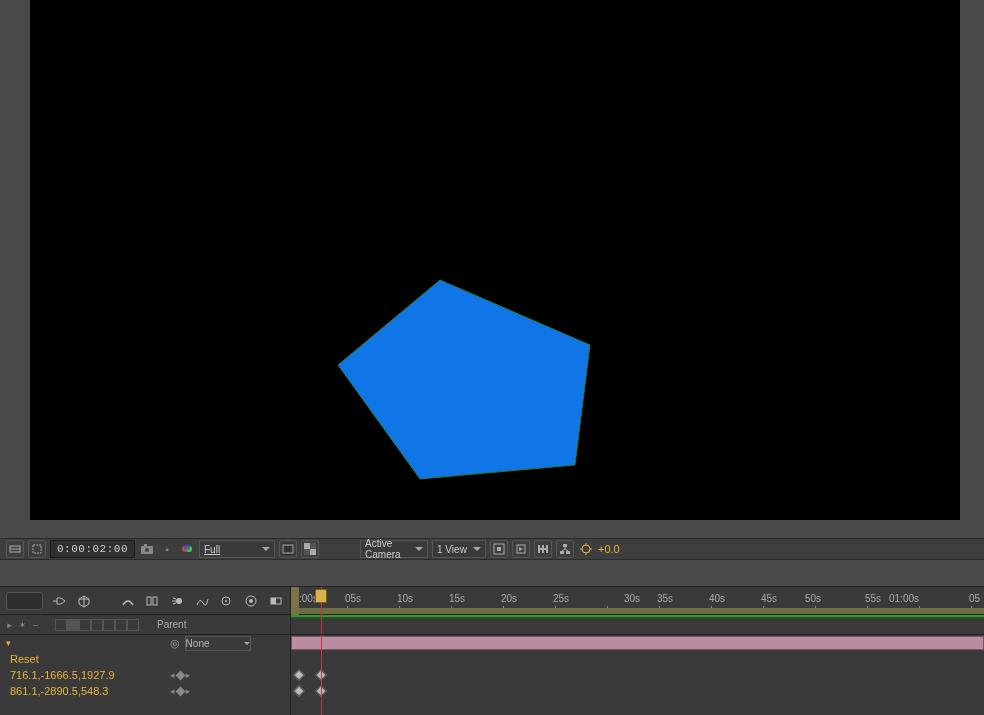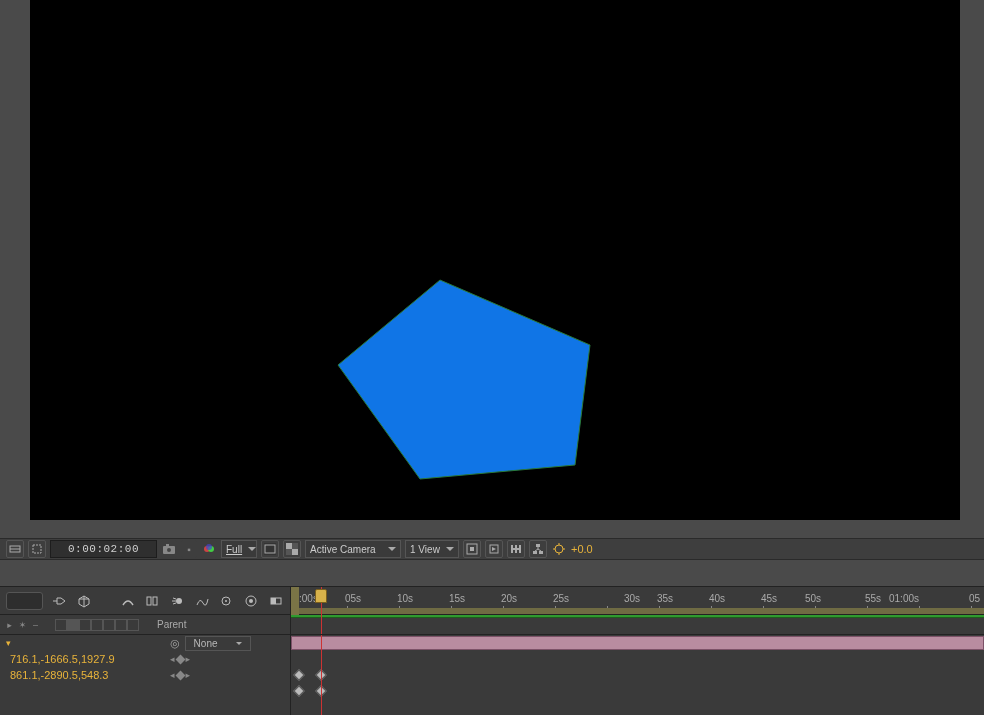--- a/index.html
+++ b/index.html
@@ -7,25 +7,25 @@
 
   
   .comp-viewer { position:absolute; left:0; top:0; width:984px; height:536px; background:#4a4a4a; padding:0; }
   .comp-canvas { position:absolute; left:30px; top:0; width:930px; height:520px; background:#000; }
   .comp-canvas svg { position:absolute; left:0; top:0; }
 
   
   .viewer-toolbar { position:absolute; left:0; top:538px; width:984px; height:22px; background:#3e3e3e; border-top:1px solid #2a2a2a; border-bottom:1px solid #2a2a2a; display:flex; align-items:center; padding:0 6px; gap:4px; }
   .tb-btn { width:18px; height:18px; border:1px solid #555; background:#3e3e3e; display:flex; align-items:center; justify-content:center; color:#aaa; font-size:10px; cursor:pointer; border-radius:2px;}
   .tb-btn.icon { border:none; width:16px; }
-  .timecode-box { background:#2f2f2f; color:#d0d0d0; padding:2px 17px; border:1px solid #1d1d1d; font-family: 'Courier New', monospace; letter-spacing:0.5px; font-size:11px; }
+  .timecode-box { background:#2f2f2f; color:#d0d0d0; padding:2px 6px; border:1px solid #1d1d1d; font-family: 'Courier New', monospace; letter-spacing:0.5px; font-size:11px; }
   .dropdown { background:#3a3a3a; border:1px solid #555; height:18px; display:flex; align-items:center; padding:0 4px; gap:6px; font-size:10px; cursor:pointer; color:#ccc;}
   .dropdown .caret { width:0; height:0; border-left:4px solid transparent; border-right:4px solid transparent; border-top:4px solid #aaa; margin-left:auto;}
-  .dd-full { width:36px;text-decoration:underline; }
-  .dd-active-camera { width:96px; }
+  .dd-full { width:76px;text-decoration:underline; }
+  .dd-active-camera { width:68px;margin-left:37px; }
   .dd-1view { width:54px; }
   .exposure { color:#e8b33a; font-size:11px; }
 
   
   .gap1 { position:absolute; left:0; top:560px; width:984px; height:26px; background:#4a4a4a;}
 
   
   .timeline { position:absolute; left:0; top:586px; width:984px; height:129px; background:#3a3a3a; border-top:1px solid #222; }
 
   .tl-left { position:absolute; left:0; top:0; width:290px; height:100%; background:#3a3a3a; }
@@ -41,21 +41,21 @@
   .mini-icons { display:flex; gap:2px; }
   .mini-icons span { width:11px; height:11px; display:inline-flex; align-items:center; justify-content:center; font-size:9px; color:#888;}
   .switch-group { margin-left:14px; display:flex; gap:0px; }
   .switch-group span { width:12px; height:12px; border:1px solid #555; background:#3a3a3a;}
   .parent-label { margin-left:18px; color:#aaa;}
 
   
   .prop-row { height:16px; display:flex; align-items:center; padding-left:6px; font-size:11px; }
   .prop-label { color:#e8b33a; margin-left:4px; }
   .prop-keycol { margin-left:auto; width:120px; display:flex; align-items:center; gap:5px;}
-  .none-dd { background:#3a3a3a; border:1px solid #555; height:15px; display:flex; align-items:center; padding:0 8px; font-size:10px; width:66px; justify-content:space-between;}
+  .none-dd { background:#3a3a3a; border:1px solid #555; height:15px; display:flex; align-items:center; padding:0 0; font-size:10px; width:66px; justify-content:space-between;}
   .none-dd .caret { width:0; height:0; border-left:3px solid transparent; border-right:3px solid transparent; border-top:3px solid #aaa;}
 
   
   .ruler { height:28px; position:relative; background:#3a3a3a; border-bottom:1px solid #222;}
   .ruler .tick { position:absolute; bottom:0; width:1px; height:8px; background:#888;}
   .ruler .ticklabel { position:absolute; bottom:10px; font-size:10px; color:#aaa; transform:translateX(-2px);}
   .work-area { position:absolute; left:0; bottom:0; height:6px; right:0; }
   .work-area .bar { position:absolute; top:0; height:6px; background:#6f6b43; }
   .cti-head { position:absolute; top:2px; width:12px; height:14px; background:#d8b24a; border:1px solid #7a5e1d; border-radius:2px 2px 0 0; transform:translateX(-6px);}
   .cti-line { position:absolute; top:0; width:1px; height:200px; background:#c33; }
@@ -264,20 +264,23 @@
       <span style="color:#e8b33a;font-size:9px">▾</span>
       <div class="prop-keycol">
         <span style="color:#aaa">◎</span>
         <div class="none-dd">
           <span>None</span>
           <span class="caret"></span>
         </div>
       </div>
     </div>
 
+    <div class="prop-row">
+      <span class="prop-label">Reset</span>
+    </div>
     <div class="prop-row">
       <span class="prop-label">716.1,-1666.5,1927.9</span>
       <div class="prop-keycol">
         <div class="diamond-nav">◂ <span class="diamond-small"></span> ▸</div>
       </div>
     </div>
     <div class="prop-row">
       <span class="prop-label">861.1,-2890.5,548.3</span>
       <div class="prop-keycol">
         <div class="diamond-nav">◂ <span class="diamond-small"></span> ▸</div>

